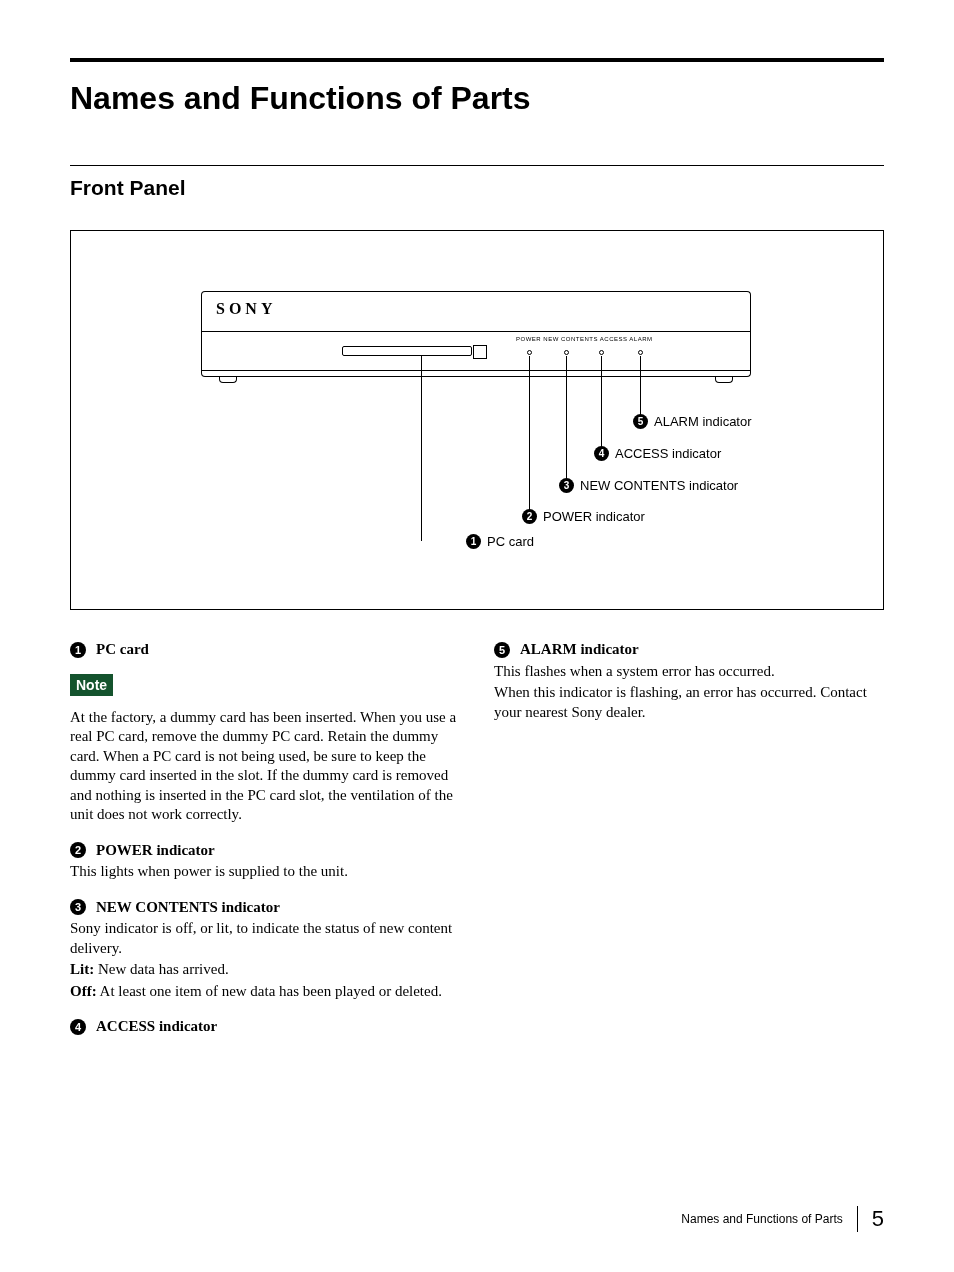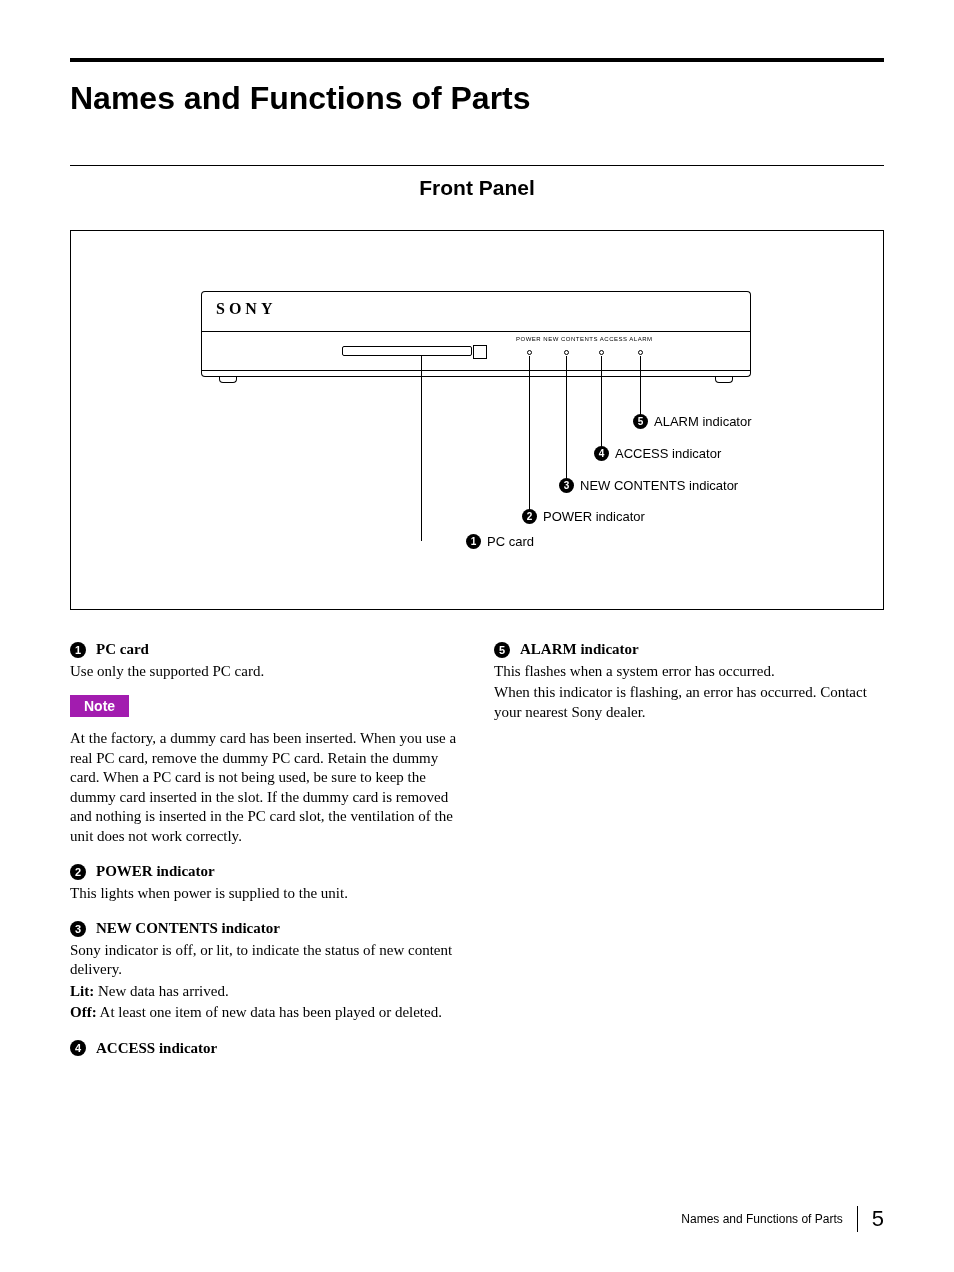--- a/index.html
+++ b/index.html
@@ -26,21 +26,20 @@
   .sub-rule {
     height: 1px;
     background: #000;
     margin-bottom: 10px;
   }
   h2.section-title {
     font-family: Arial, Helvetica, sans-serif;
     font-weight: bold;
     font-size: 21px;
     margin-bottom: 30px;
-    text-align: center;
   }
   .diagram-box {
     border: 1px solid #000;
     width: 100%;
     height: 380px;
     position: relative;
     margin-bottom: 24px;
   }
   .device {
     position: absolute;
@@ -176,26 +175,26 @@
   .item-head .num-circle {
     width: 16px;
     height: 16px;
     font-size: 11px;
   }
   .item-title {
     font-weight: bold;
   }
   .note-box {
     display: inline-block;
-    background: #a21caf;
+    background: #14532d;
     color: #fff;
     font-family: Arial, Helvetica, sans-serif;
     font-weight: bold;
     font-size: 14px;
-    padding: 2px 14px;
+    padding: 2px 6px;
     margin-top: 14px;
     margin-bottom: 10px;
   }
   .para { margin-top: 2px; }
   .sp-top { margin-top: 16px; }
   .footer {
     position: absolute;
     right: 70px;
     bottom: 40px;
     display: flex;
@@ -273,21 +272,20 @@
   </div>
 </div>
 
 <div class="columns">
   <div class="col">
 
     <div class="item-head">
       <span class="num-circle">1</span>
       <span class="item-title">PC card</span>
     </div>
-    <p class="para">Use only the supported PC card.</p>
 
     <div class="note-box">Note</div>
     <p class="para">At the factory, a dummy card has been inserted. When you use a real PC card, remove the dummy PC card. Retain the dummy card. When a PC card is not being used, be sure to keep the dummy card inserted in the slot. If the dummy card is removed and nothing is inserted in the PC card slot, the ventilation of the unit does not work correctly.</p>
 
     <div class="item-head sp-top">
       <span class="num-circle">2</span>
       <span class="item-title">POWER indicator</span>
     </div>
     <p class="para">This lights when power is supplied to the unit.</p>
 

